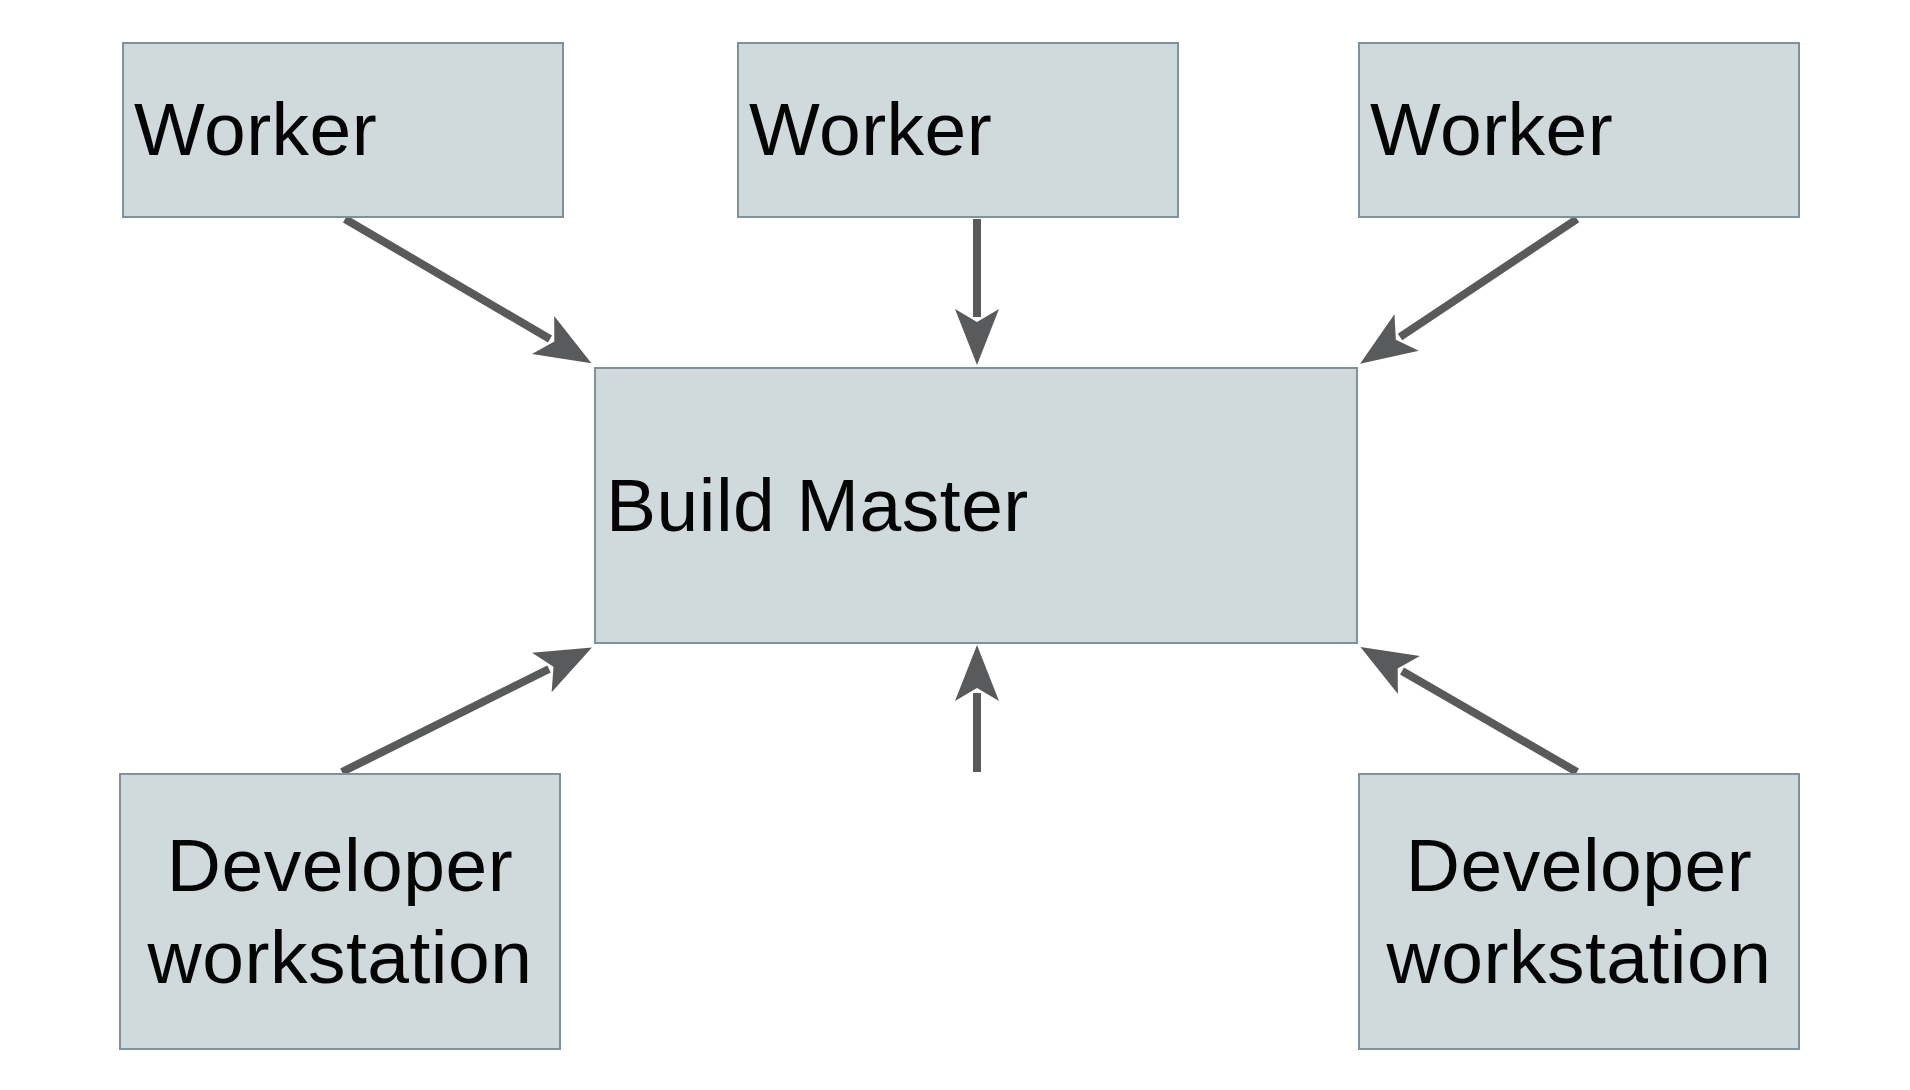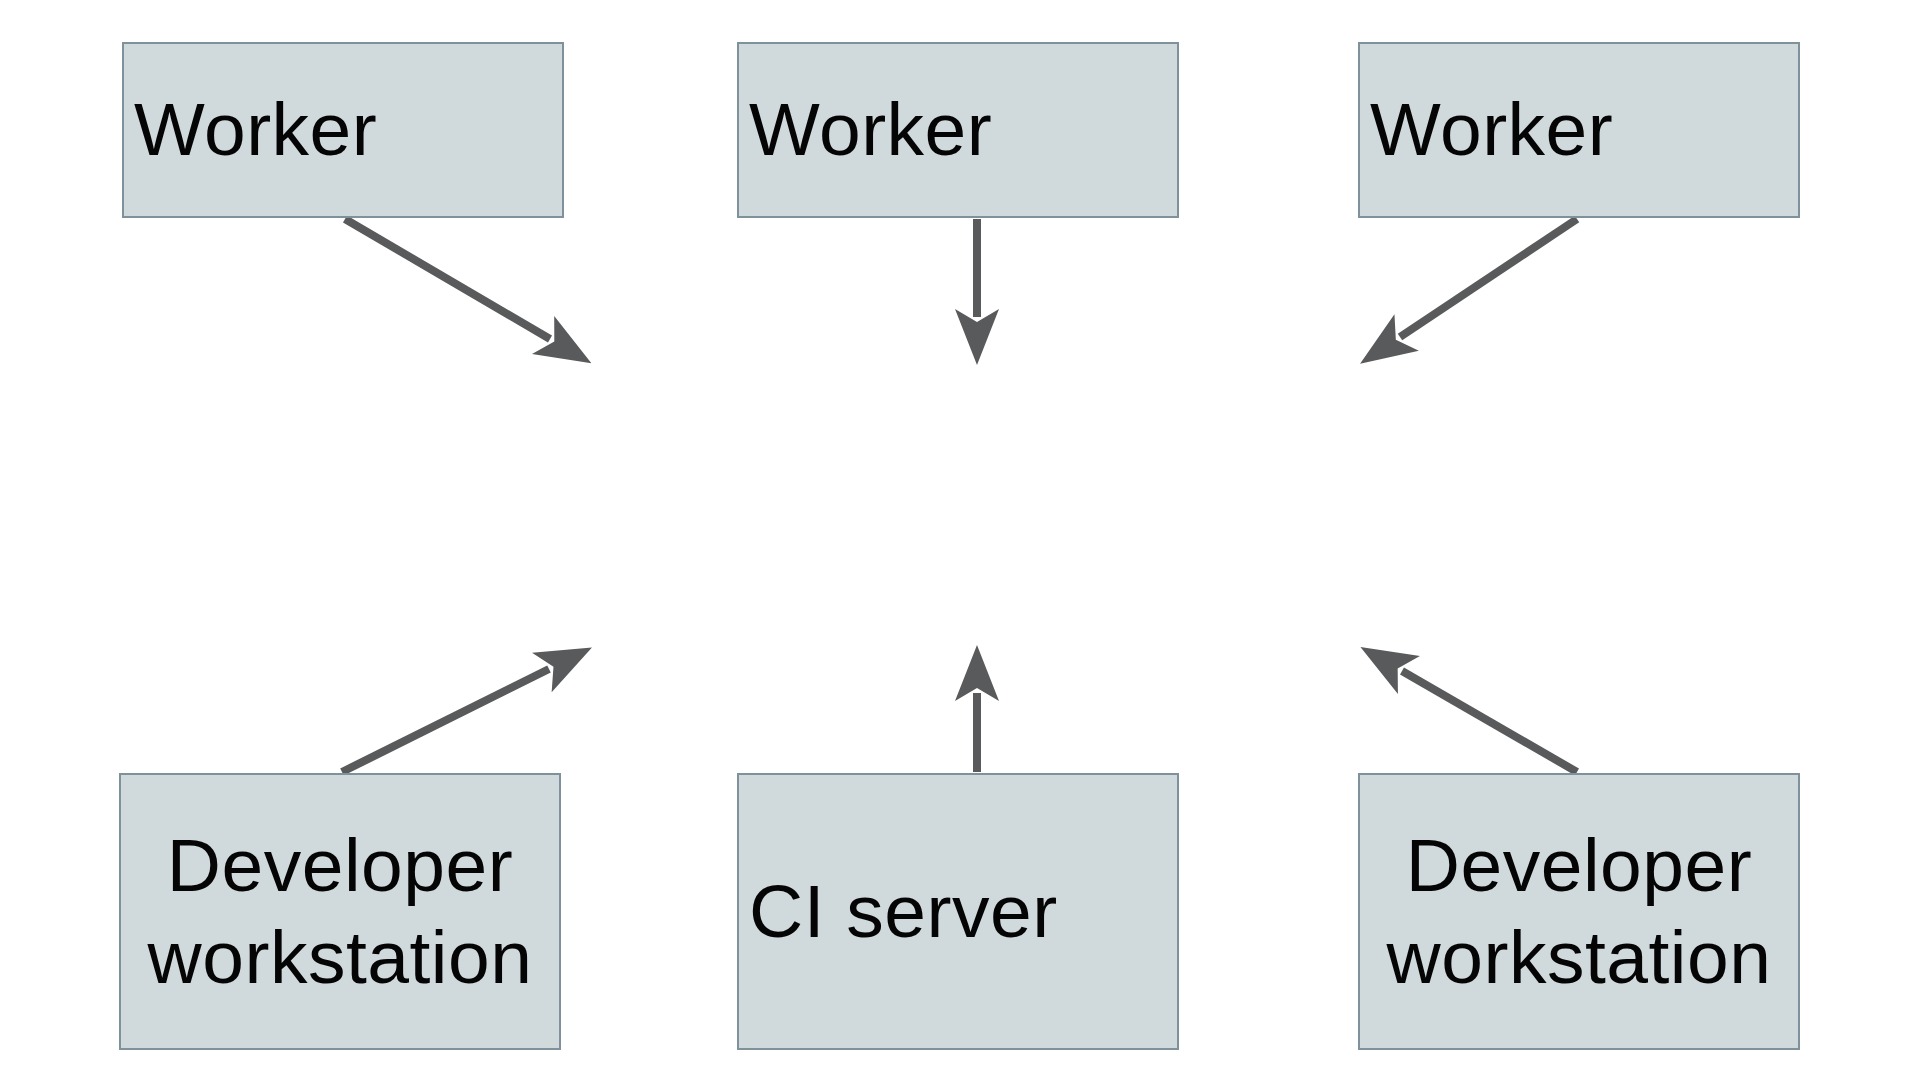--- a/index.html
+++ b/index.html
@@ -70,26 +70,26 @@
   </div>
 
   <div class="node" style="left:737px; top:42px; width:442px; height:176px;">
     <span class="node-label">Worker</span>
   </div>
 
   <div class="node" style="left:1358px; top:42px; width:442px; height:176px;">
     <span class="node-label">Worker</span>
   </div>
 
+  <div class="node" style="left:594px; top:367px; width:764px; height:277px;">
+    <span class="node-label">Build Master</span>
+  </div>
 
   <div class="node" style="left:119px; top:773px; width:442px; height:277px;">
     <span class="node-label">Developer workstation</span>
   </div>
 
-  <div class="node" style="left:737px; top:773px; width:442px; height:277px;">
-    <span class="node-label">CI server</span>
-  </div>
 
   <div class="node" style="left:1358px; top:773px; width:442px; height:277px;">
     <span class="node-label">Developer workstation</span>
   </div>
 
 </div>
 
 </body></html>

